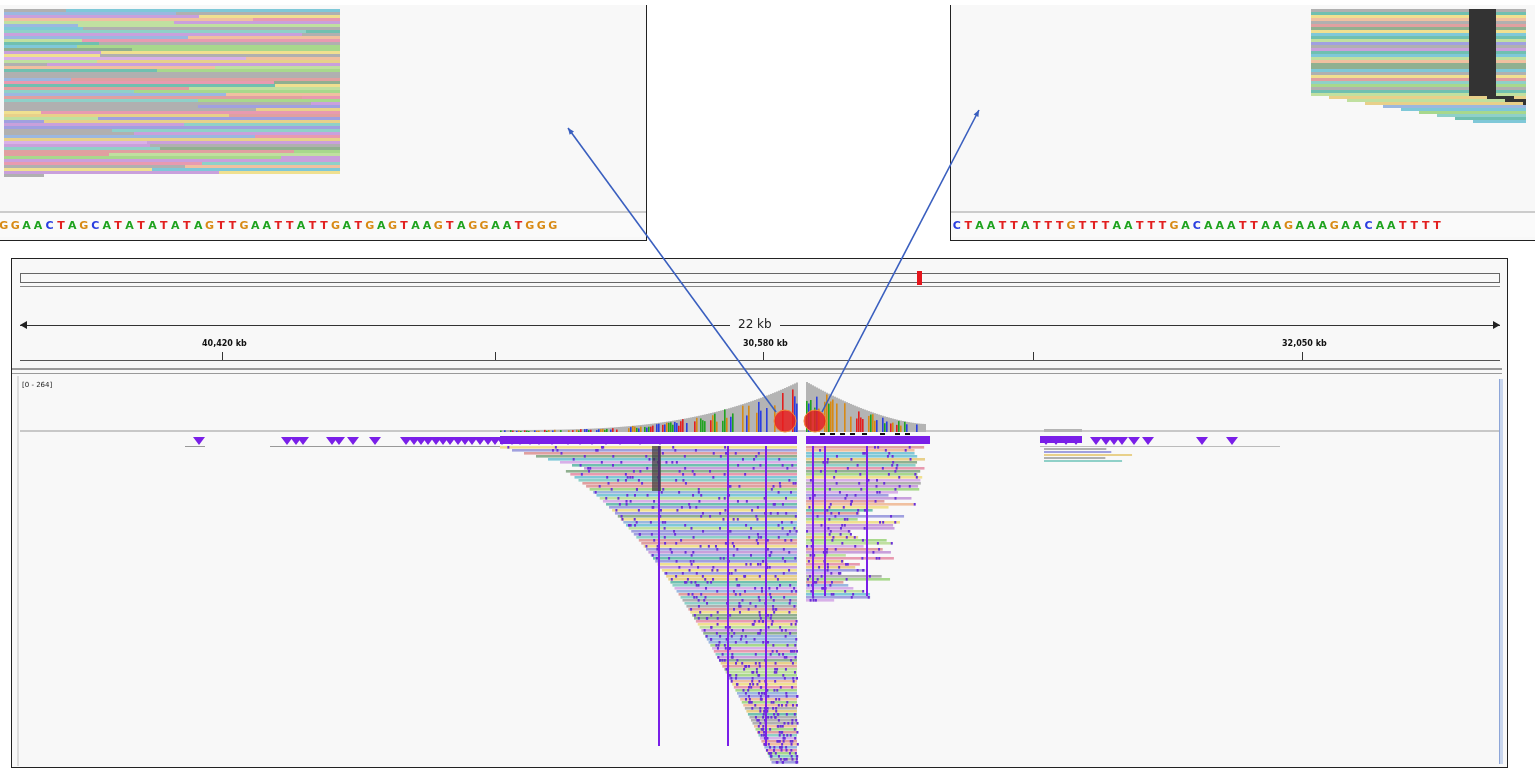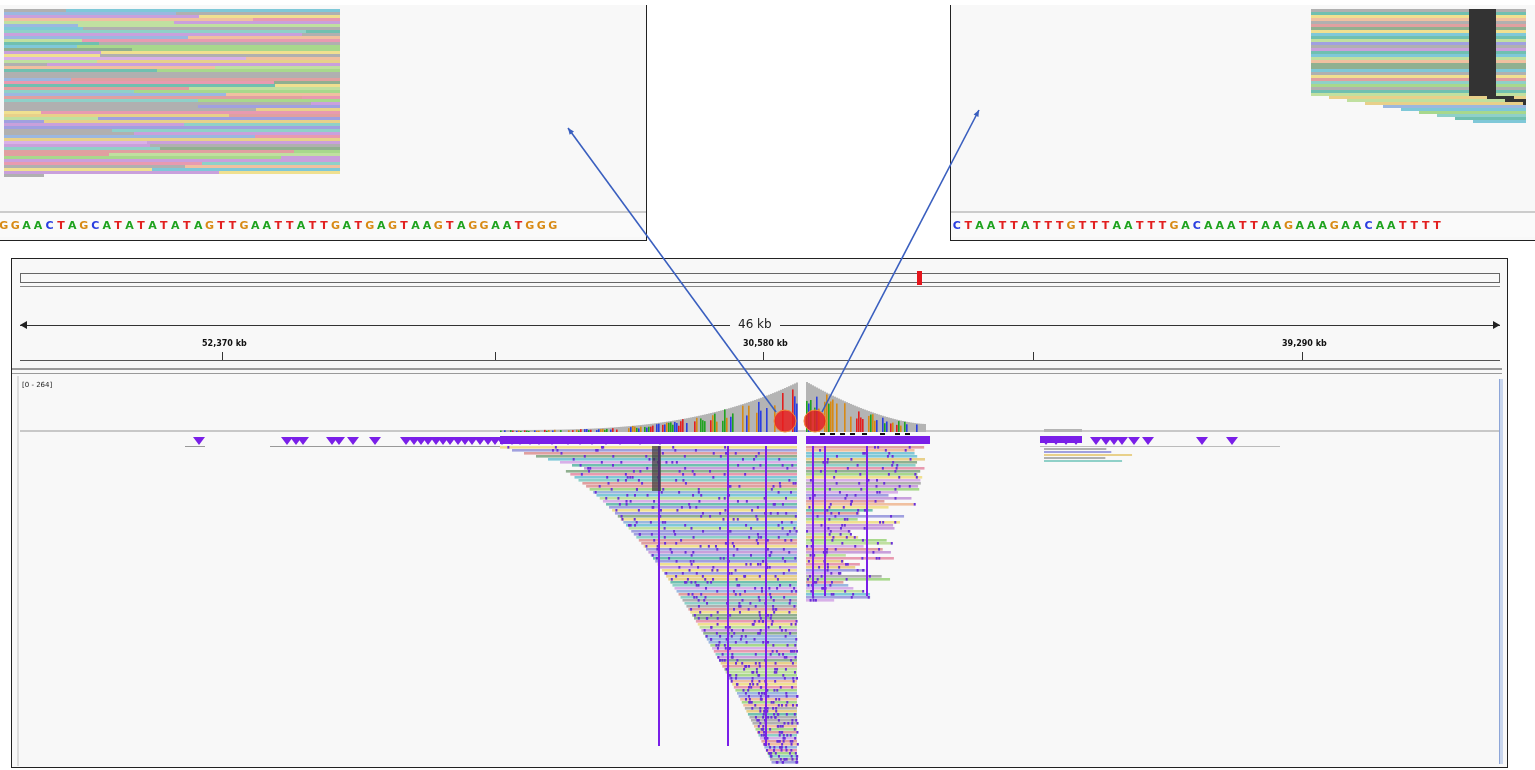--- a/index.html
+++ b/index.html
@@ -229,31 +229,31 @@
 </div>
 
 <div class="abs main">
   <div class="abs ideogram"></div>
   <div class="abs ideo-marker"></div>
   <div class="abs sep" style="left:8px; top:27px; width:1480px; height:1px; background:#888;"></div>
 
   <div class="abs ruler-line"></div>
   <div class="abs" style="left:8px; top:62px; width:0; height:0; border-top:4px solid transparent; border-bottom:4px solid transparent; border-right:7px solid #222;"></div>
   <div class="abs" style="left:1481px; top:62px; width:0; height:0; border-top:4px solid transparent; border-bottom:4px solid transparent; border-left:7px solid #222;"></div>
-  <div class="abs ruler-label">46 kb</div>
+  <div class="abs ruler-label">22 kb</div>
 
   <div id="ticks">
       <div class="abs tick" style="left: 210px;"></div>
-      <div class="abs tick-label" style="left: 190px;">52,370 kb</div>
+      <div class="abs tick-label" style="left: 190px;">40,420 kb</div>
       <div class="abs tick" style="left: 483px;"></div>
       <div class="abs tick" style="left: 751px;"></div>
       <div class="abs tick-label" style="left: 731px;">30,580 kb</div>
       <div class="abs tick" style="left: 1021px;"></div>
       <div class="abs tick" style="left: 1290px;"></div>
-      <div class="abs tick-label" style="left: 1270px;">39,290 kb</div>
+      <div class="abs tick-label" style="left: 1270px;">32,050 kb</div>
     </div>
   <div class="abs" style="left:8px; top:101px; width:1480px; height:1px; background:#555;"></div>
   <div class="abs sep" style="left:0; top:109px; width:1490px;"></div>
   <div class="abs sep" style="left:0; top:114px; width:1490px; height:1px;"></div>
 
   <div class="abs" style="left:5px; top:117px; width:2px; height:390px; background:#ddd;"></div>
   <div class="abs coverage-label">[0 - 264]</div>
   <div class="abs" style="left:8px; top:171px; width:1480px; height:2px; background:#c8c8c8;"></div>
 
   <div class="abs scrollbar"></div>

